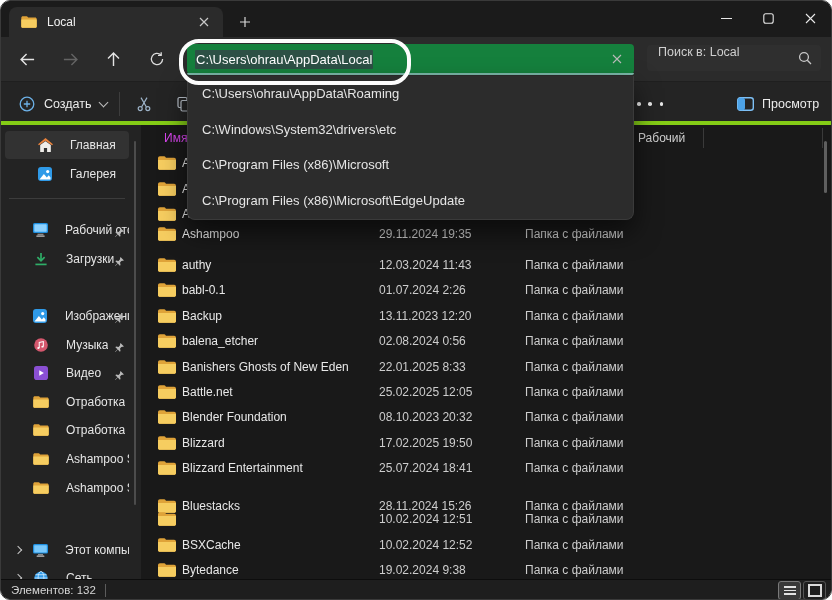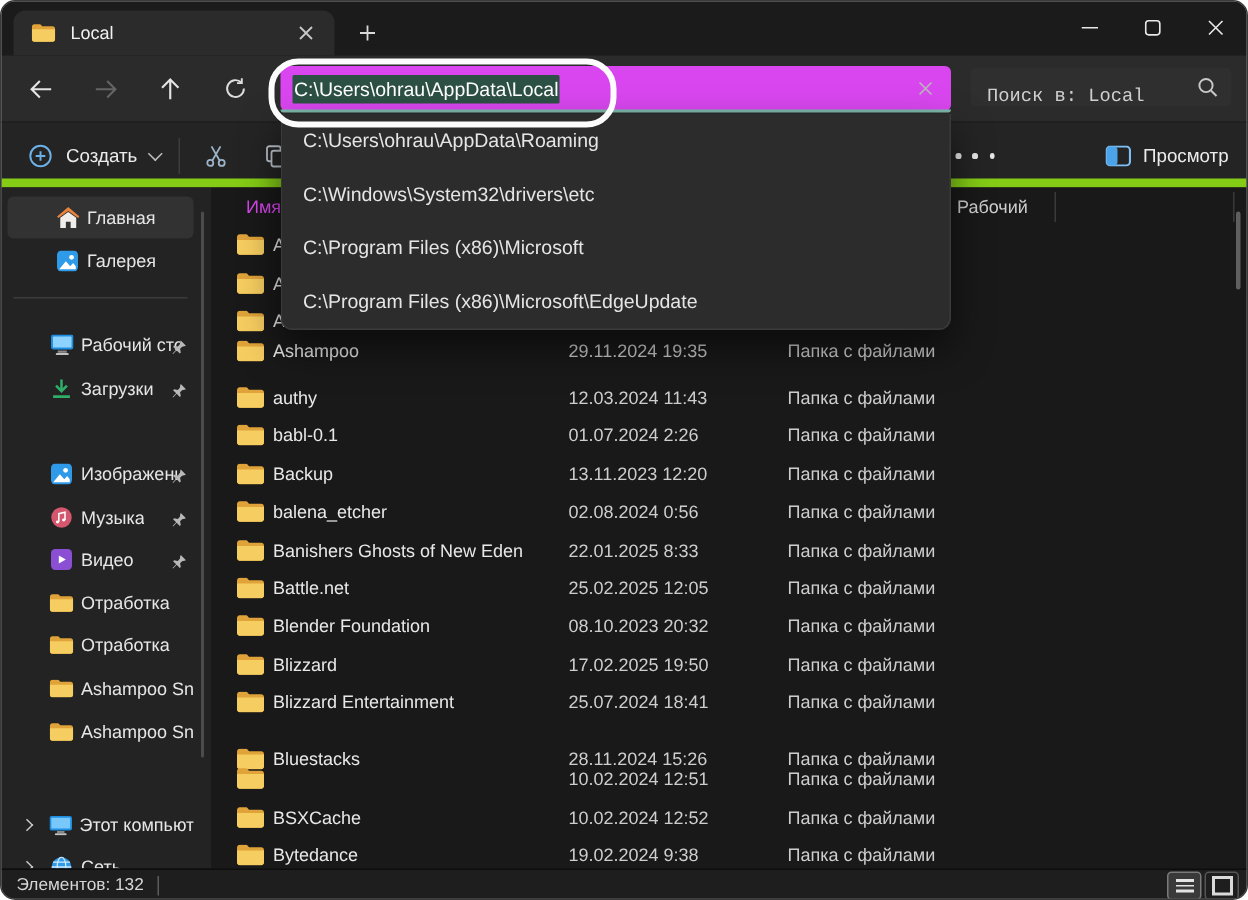--- a/index.html
+++ b/index.html
@@ -10,48 +10,48 @@
   .tab{position:absolute;left:8px;top:6px;width:214px;height:30px;background:#2b2b2b;border-radius:8px 8px 0 0;display:flex;align-items:center;}
   .tab .tico{margin-left:12px;display:flex;}
   .tab .tlabel{margin-left:10px;font-size:12px;color:#f0f0f0;}
   .tabclose{position:absolute;right:10px;top:7px;width:18px;height:16px;display:flex;align-items:center;justify-content:center;border-radius:3px;}
   .newtab{position:absolute;left:232px;top:10px;width:24px;height:22px;display:flex;align-items:center;justify-content:center;border-radius:4px;}
   .wincontrols{position:absolute;right:0;top:0;height:36px;display:flex;}
   .wcbtn{width:42px;height:34px;display:flex;align-items:center;justify-content:center;}
   
   .navrow{position:absolute;left:0;top:36px;width:100%;height:44px;background:#2b2b2b;}
   .navbtn{position:absolute;top:6px;width:32px;height:32px;display:flex;align-items:center;justify-content:center;border-radius:4px;}
-  .addressbar{position:absolute;left:186px;top:7px;width:447px;height:30px;background:#d946ef;border-radius:4px;display:flex;align-items:center;}
+  .addressbar{position:absolute;left:186px;top:7px;width:447px;height:30px;background:#15803d;border-radius:4px;display:flex;align-items:center;}
   .addrtext{margin-left:8px;font-size:13px;color:#ffffff;white-space:pre;}
   .addrtext .seltxt{background:#2d5045;padding:2px 1px;border-radius:1px;}
   .addrunder{position:absolute;left:0;right:0;bottom:-1px;height:2px;background:#7cb8aa;border-radius:0 0 2px 2px;}
   .addrclear{position:absolute;right:8px;top:7px;width:18px;height:16px;display:flex;align-items:center;justify-content:center;}
-  .searchbox{position:absolute;left:646px;top:8px;width:174px;height:26px;background:#2f2f2f;border-radius:4px;display:flex;align-items:flex-end;font-family:Liberation Mono, monospace;}
+  .searchbox{position:absolute;left:646px;top:8px;width:174px;height:26px;background:#2f2f2f;border-radius:4px;display:flex;align-items:flex-start;}
   .searchtxt{margin-left:11px;font-size:12.5px;color:#cfcfcf;}
   .searchico{position:absolute;right:9px;top:6px;}
   .ring{position:absolute;left:178px;top:2px;width:224px;height:38px;border:4px solid #fcfcfc;border-radius:20px;z-index:60;pointer-events:none;}
   
-  .toolbar{position:absolute;left:0;top:80px;width:100%;height:44px;background:#242424;border-top:1px solid #1f1f1f;border-bottom:6px solid #84cc16;box-sizing:border-box;}
+  .toolbar{position:absolute;left:0;top:80px;width:100%;height:44px;background:#242424;border-top:1px solid #1f1f1f;border-bottom:4px solid #84cc16;box-sizing:border-box;}
   .createbtn{position:absolute;left:10px;top:7px;height:30px;display:flex;align-items:center;border-radius:4px;padding:0 8px;}
   .createbtn .clabel{margin:0 8px 0 9px;font-size:12.5px;color:#ececec;}
   .chevD{width:6px;height:6px;border-right:1.4px solid #bdbdbd;border-bottom:1.4px solid #bdbdbd;transform:rotate(45deg);margin-top:-3px;}
   .tdivider{position:absolute;left:118px;top:10px;width:1px;height:24px;background:#3d3d3d;}
   .toolico{position:absolute;top:7px;width:34px;height:30px;display:flex;align-items:center;justify-content:center;border-radius:4px;}
   .moredots{position:absolute;left:634px;top:13px;width:26px;height:18px;display:flex;align-items:center;justify-content:space-between;padding:0 2px;}
   .moredots i{width:3.5px;height:3.5px;border-radius:50%;background:#e6e6e6;}
   .viewbtn{position:absolute;left:730px;top:7px;height:30px;display:flex;align-items:center;border-radius:4px;padding:0 6px;}
   .viewbtn .vlabel{margin-left:8px;font-size:12.5px;color:#ececec;}
   
   .main{position:absolute;left:0;top:124px;width:100%;height:454px;background:#191919;overflow:hidden;}
   .sidebar{position:absolute;left:0;top:0;width:140px;height:100%;background:#232323;}
   .sitem{position:absolute;left:4px;width:124px;height:28px;display:flex;align-items:center;border-radius:4px;}
   .sitem.selitem{background:#323232;}
   .sic{margin-left:32px;display:flex;width:16px;justify-content:center;}
   .sic.shift{margin-left:28px;}
-  .slabel{margin-left:5px;font-size:12px;color:#e6e6e6;white-space:nowrap;overflow:hidden;max-width:66px;}
+  .slabel{margin-left:17px;font-size:12px;color:#e6e6e6;white-space:nowrap;overflow:hidden;max-width:66px;}
   .slabel.wide{max-width:78px;}
   .pin{position:absolute;right:4px;top:8px;}
   .chevR{position:absolute;left:10px;top:11px;width:5px;height:5px;border-right:1.3px solid #c8c8c8;border-bottom:1.3px solid #c8c8c8;transform:rotate(-45deg);}
   .sdivider{position:absolute;left:8px;top:73px;width:116px;height:1px;background:#3c3c3c;}
   .sscroll{position:absolute;left:133px;top:16px;width:2px;height:364px;background:#4c4c4c;border-radius:2px;}
   
   .filearea{position:absolute;left:140px;top:0;right:0;bottom:0;background:#191919;}
   .fheader{position:absolute;left:0;top:0;right:0;height:26px;}
   .hname{position:absolute;left:23px;top:6px;font-size:12px;color:#d946ef;}
   .hsize{position:absolute;left:497px;top:6px;font-size:12px;color:#cfcfcf;}

